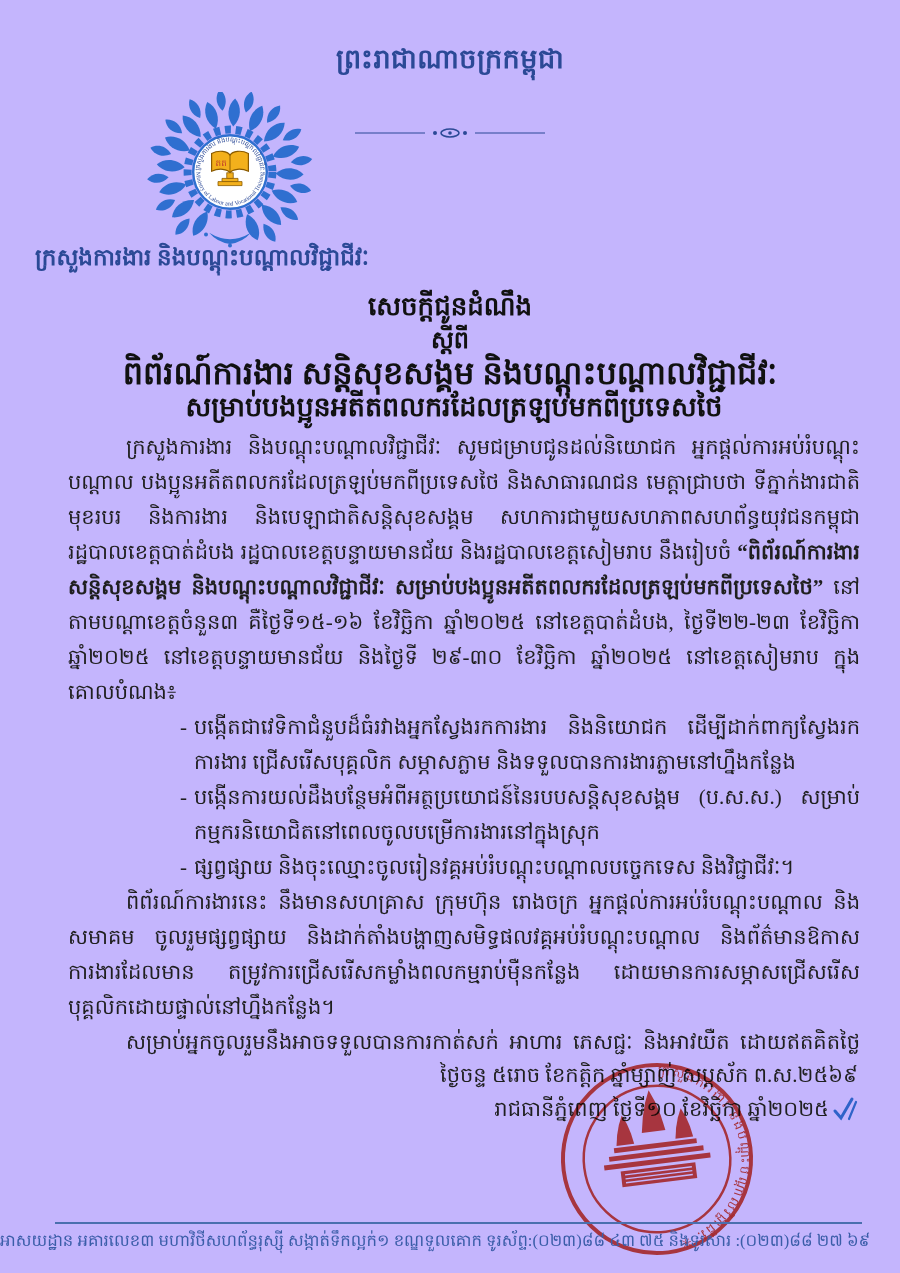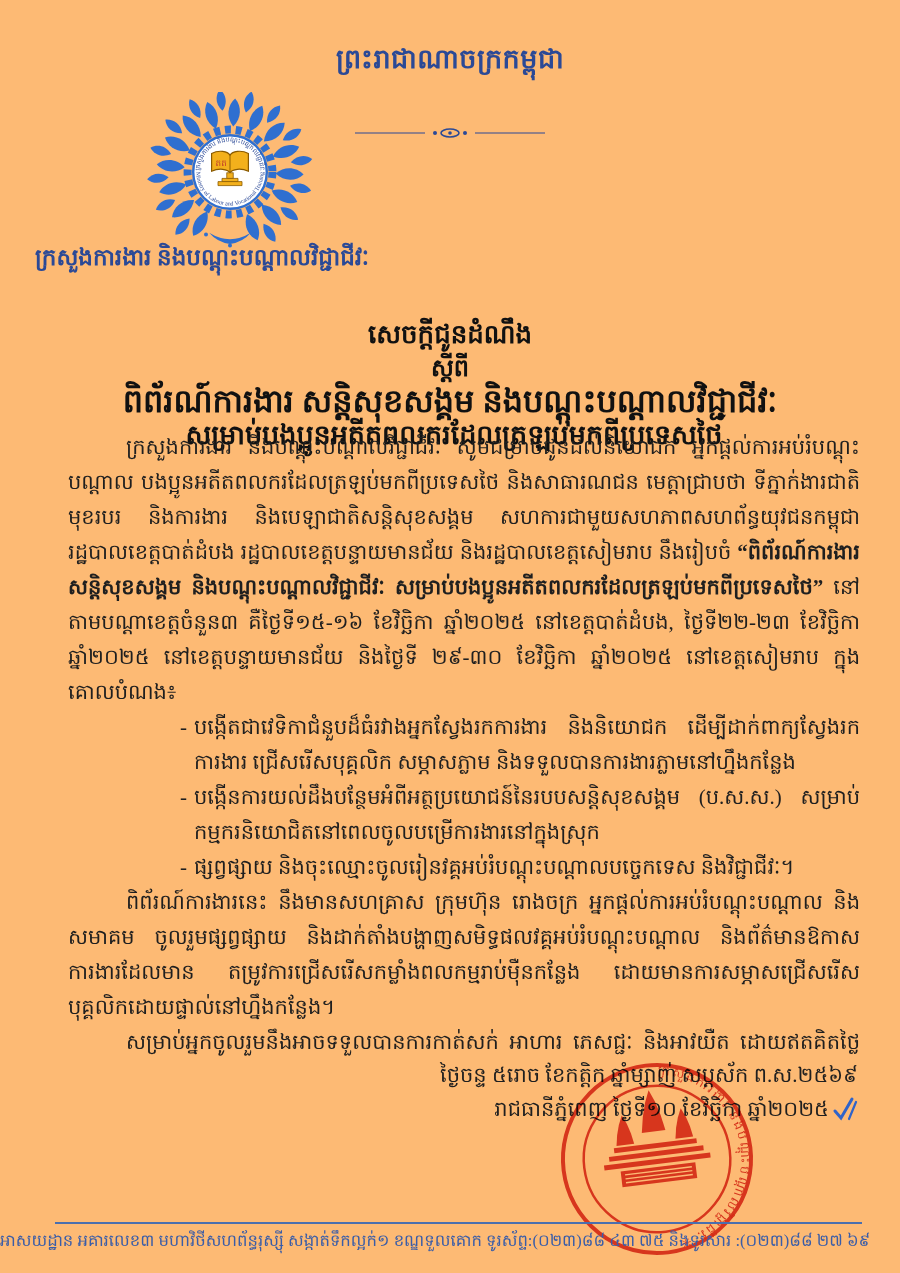--- a/index.html
+++ b/index.html
@@ -1,21 +1,21 @@
 <!DOCTYPE html>
 <html><head>
 <meta charset="utf-8">
 <style>
   html,body{margin:0;padding:0;}
   body{
     width:900px;height:1273px;background:#ffffff;
     font-family:"Liberation Serif","DejaVu Serif",serif;
     color:#1f1f1f;
   }
-  .page{position:relative;width:900px;height:1273px;background:#fdba74;overflow:hidden;}
+  .page{position:relative;width:900px;height:1273px;background:#c4b5fd;overflow:hidden;}
 
   
   .kingdom-title{
     position:absolute;top:42px;left:0;right:0;text-align:center;
     font-size:27px;font-weight:bold;color:#2b4996;letter-spacing:.5px;
   }
   .motto{
     position:absolute;top:84px;left:0;right:0;text-align:center;
     font-size:23px;color:#2b4996;
   }
@@ -26,21 +26,21 @@
 
   
   .ministry-line{
     position:absolute;left:35px;top:243px;
     font-size:23px;font-weight:bold;color:#2b4996;
   }
 
   
   .title-block{position:absolute;top:290px;left:0;right:0;text-align:center;color:#111;}
   .title-block div{font-weight:bold;}
-  .t1{font-size:26px;line-height:34px;margin-top:28px;}
+  .t1{font-size:26px;line-height:34px;}
   .t2{font-size:24px;line-height:32px;}
   .t3{font-size:32px;line-height:34px;}
   .t4{font-size:27px;line-height:34px;padding-left:8px;}
 
   
   .body-block{
     position:absolute;left:68px;top:430px;width:792px;height:628px;
     font-size:21px;line-height:35px;text-align:justify;overflow:hidden;
   }
   .para{margin:0;text-indent:58px;}

